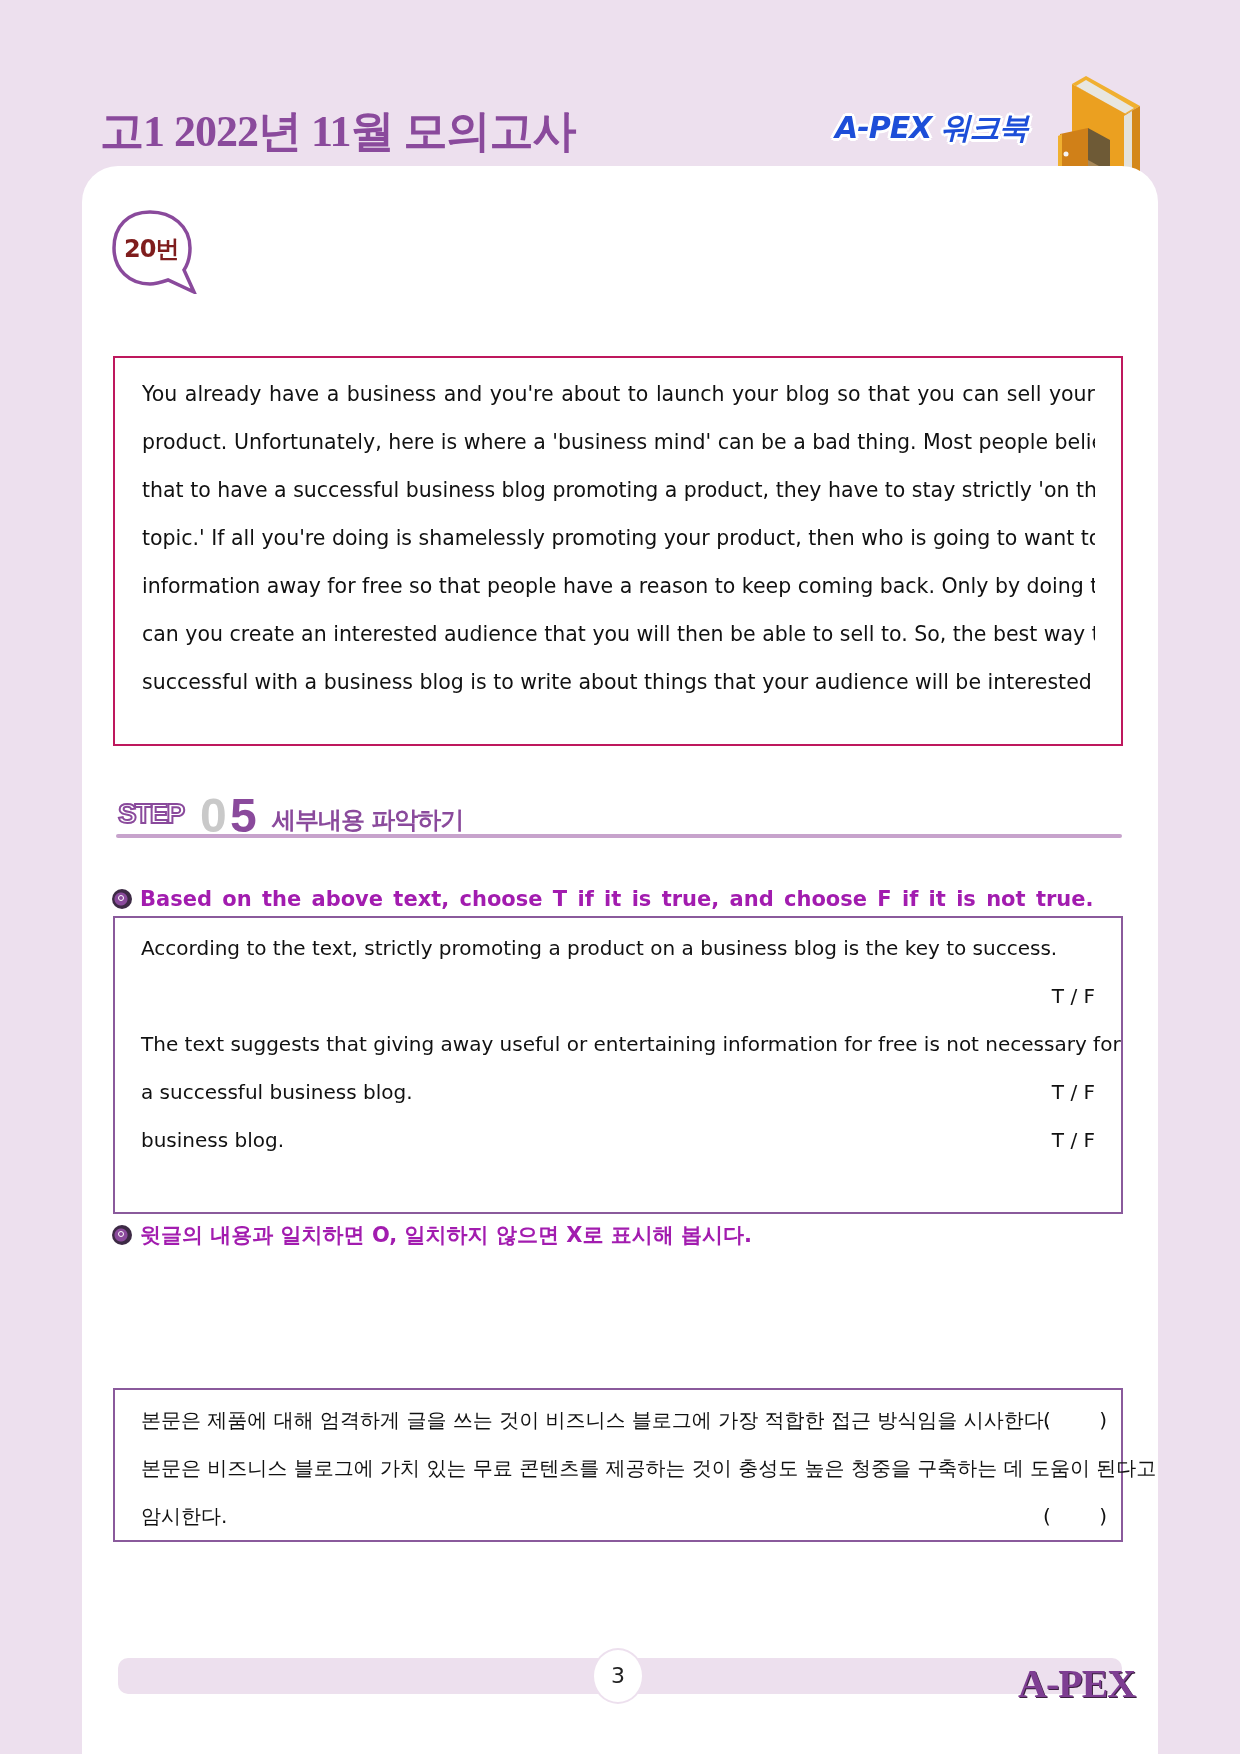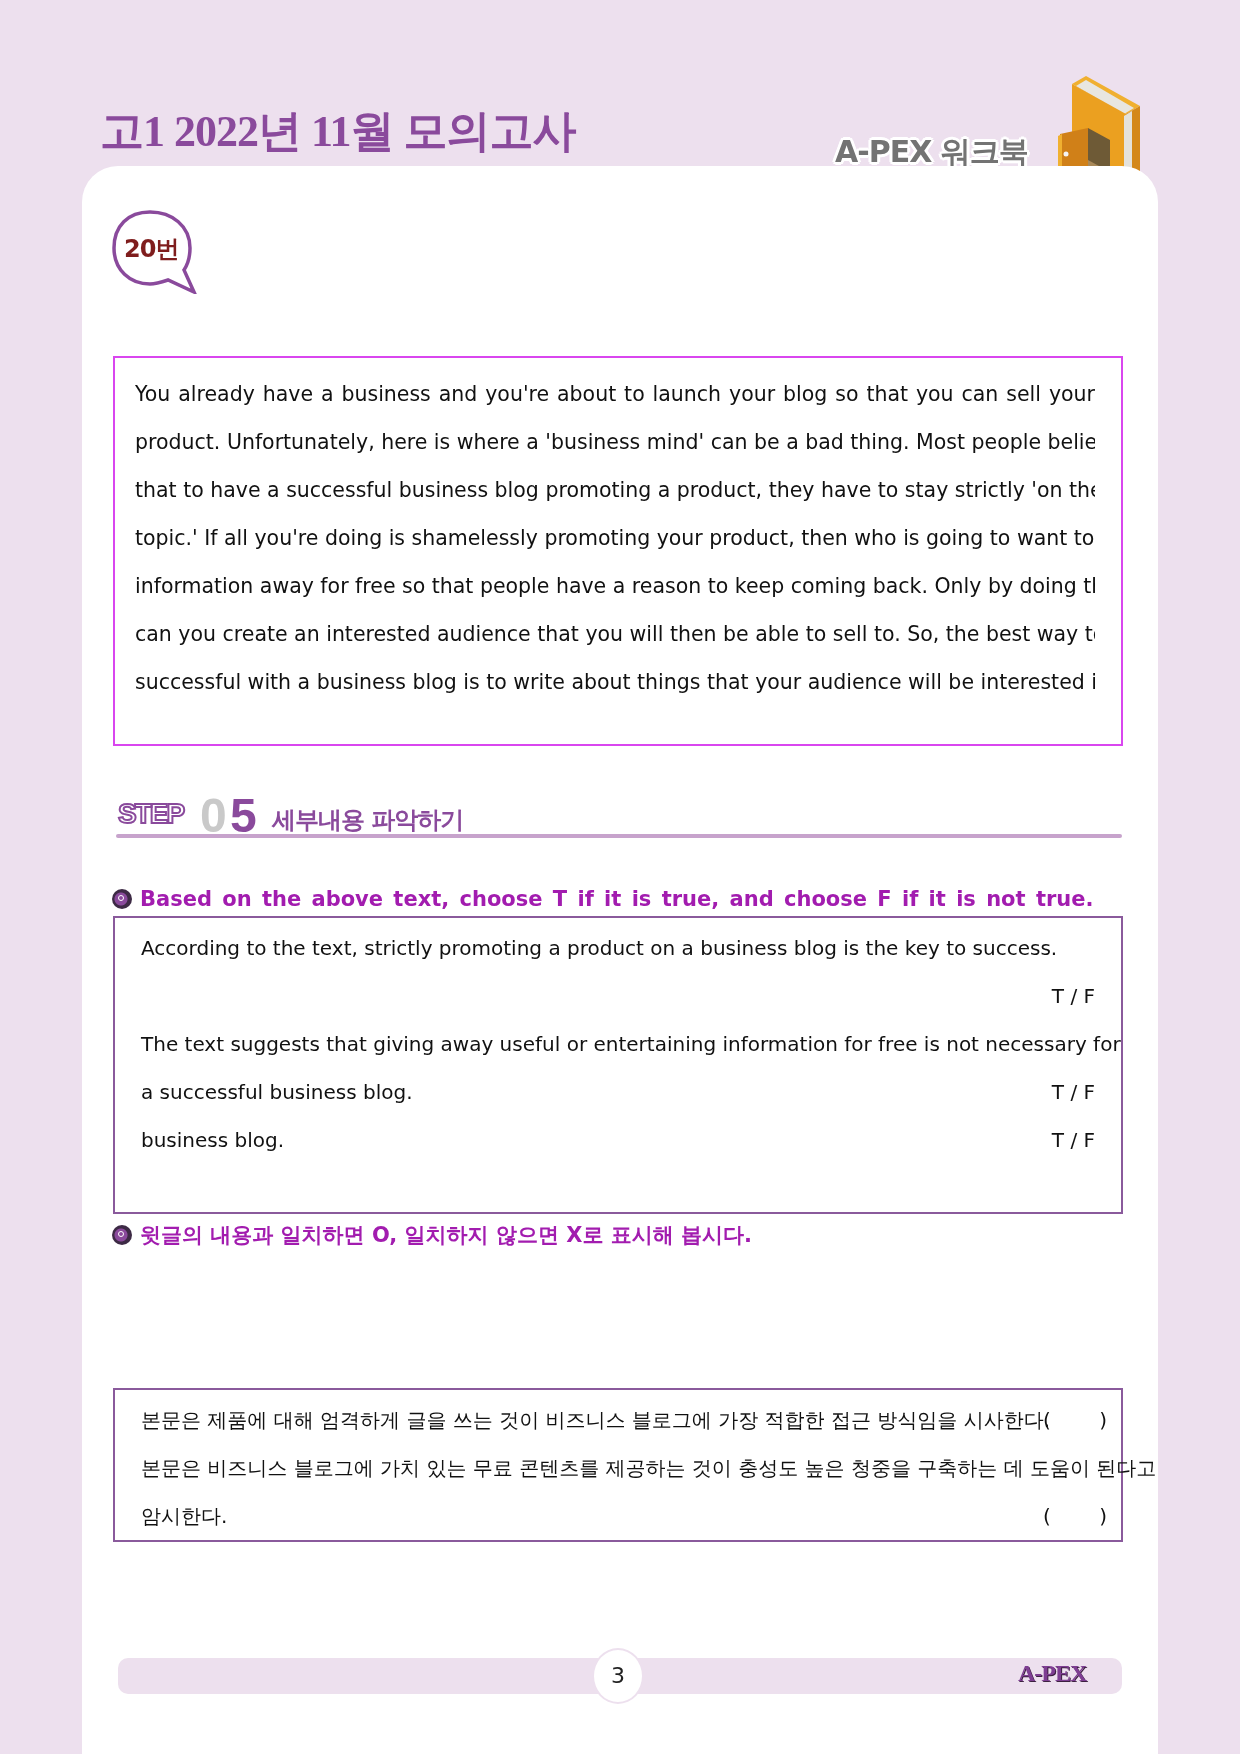--- a/index.html
+++ b/index.html
@@ -10,41 +10,42 @@
     font-family: "DejaVu Sans", "Liberation Sans", sans-serif;
     color: #111;
   }
   .page-title {
     position: absolute; left: 100px; top: 102px;
     font-size: 44px; font-weight: bold; color: #8a4a9c;
     letter-spacing: -1px;
     font-family: Liberation Serif, serif;
   }
   .workbook-label {
-    position: absolute; left: 835px; top: 132px;
-    font-size: 30px; font-weight: bold; color: #737373;
+    position: absolute; left: 835px; top: 108px;
+    font-size: 30px; font-weight: bold; color: #1d4ed8;
     letter-spacing: -1px;
     text-shadow: -3px 0 #fff, 3px 0 #fff, 0 -3px #fff, 0 3px #fff,
                  -2px -2px #fff, 2px 2px #fff, -2px 2px #fff, 2px -2px #fff;
     font-family: "DejaVu Sans", sans-serif;
+    font-style: italic;
   }
   .book-icon { position: absolute; left: 1052px; top: 76px; width: 90px; height: 124px; }
   .card {
     position: absolute; left: 82px; top: 166px; width: 1076px; height: 1600px;
     background: #ffffff; border-radius: 36px 36px 0 0;
   }
   .question-badge { position: absolute; left: 110px; top: 208px; width: 90px; height: 86px; }
   .question-badge-label {
     position: absolute; left: 124px; top: 233px;
     font-size: 24px; font-weight: bold; color: #7f1d1d; letter-spacing: -1px;
   }
   .passage-box {
     position: absolute; left: 113px; top: 356px; width: 1010px; height: 390px;
-    border: 2px solid #d946ef; box-sizing: border-box;
-    padding: 12px 26px 0 20px;
+    border: 2px solid #be185d; box-sizing: border-box;
+    padding: 12px 26px 0 27px;
   }
   .passage-line {
     font-size: 20.5px; height: 48px; line-height: 48px;
     text-align: justify; text-align-last: justify;
     white-space: nowrap; overflow: hidden;
   }
   .step-header { position: absolute; left: 116px; top: 790px; height: 44px; width: 1010px; }
   .step-word {
     position: absolute; left: 2px; top: 8px;
     font-size: 28px; font-weight: bold; color: #fff;
@@ -103,21 +104,21 @@
     position: absolute; left: 118px; top: 1658px; width: 1004px; height: 36px;
     background: #ede0ee; border-radius: 10px;
   }
   .page-number {
     position: absolute; left: 592px; top: 1648px; width: 52px; height: 56px;
     background: #fff; border: 2px solid #ede0ee; border-radius: 50%;
     box-sizing: border-box; text-align: center; line-height: 52px; font-size: 22px; color: #222;
   }
   .footer-brand {
     position: absolute; left: 1018px; top: 1660px;
-    font-family: "Liberation Serif", serif; font-weight: bold; font-size: 24px;
+    font-family: "Liberation Serif", serif; font-weight: bold; font-size: 40px;
     color: #7e3e92; letter-spacing: -1px; text-shadow: 1px 1px 0 #3c2040;
   }
 </style>
 </head>
 <body>
 
 <div class="page-title">고1 2022년 11월 모의고사</div>
 <div class="workbook-label">A-PEX 워크북</div>
 
 <svg class="book-icon" viewBox="0 0 90 124">

